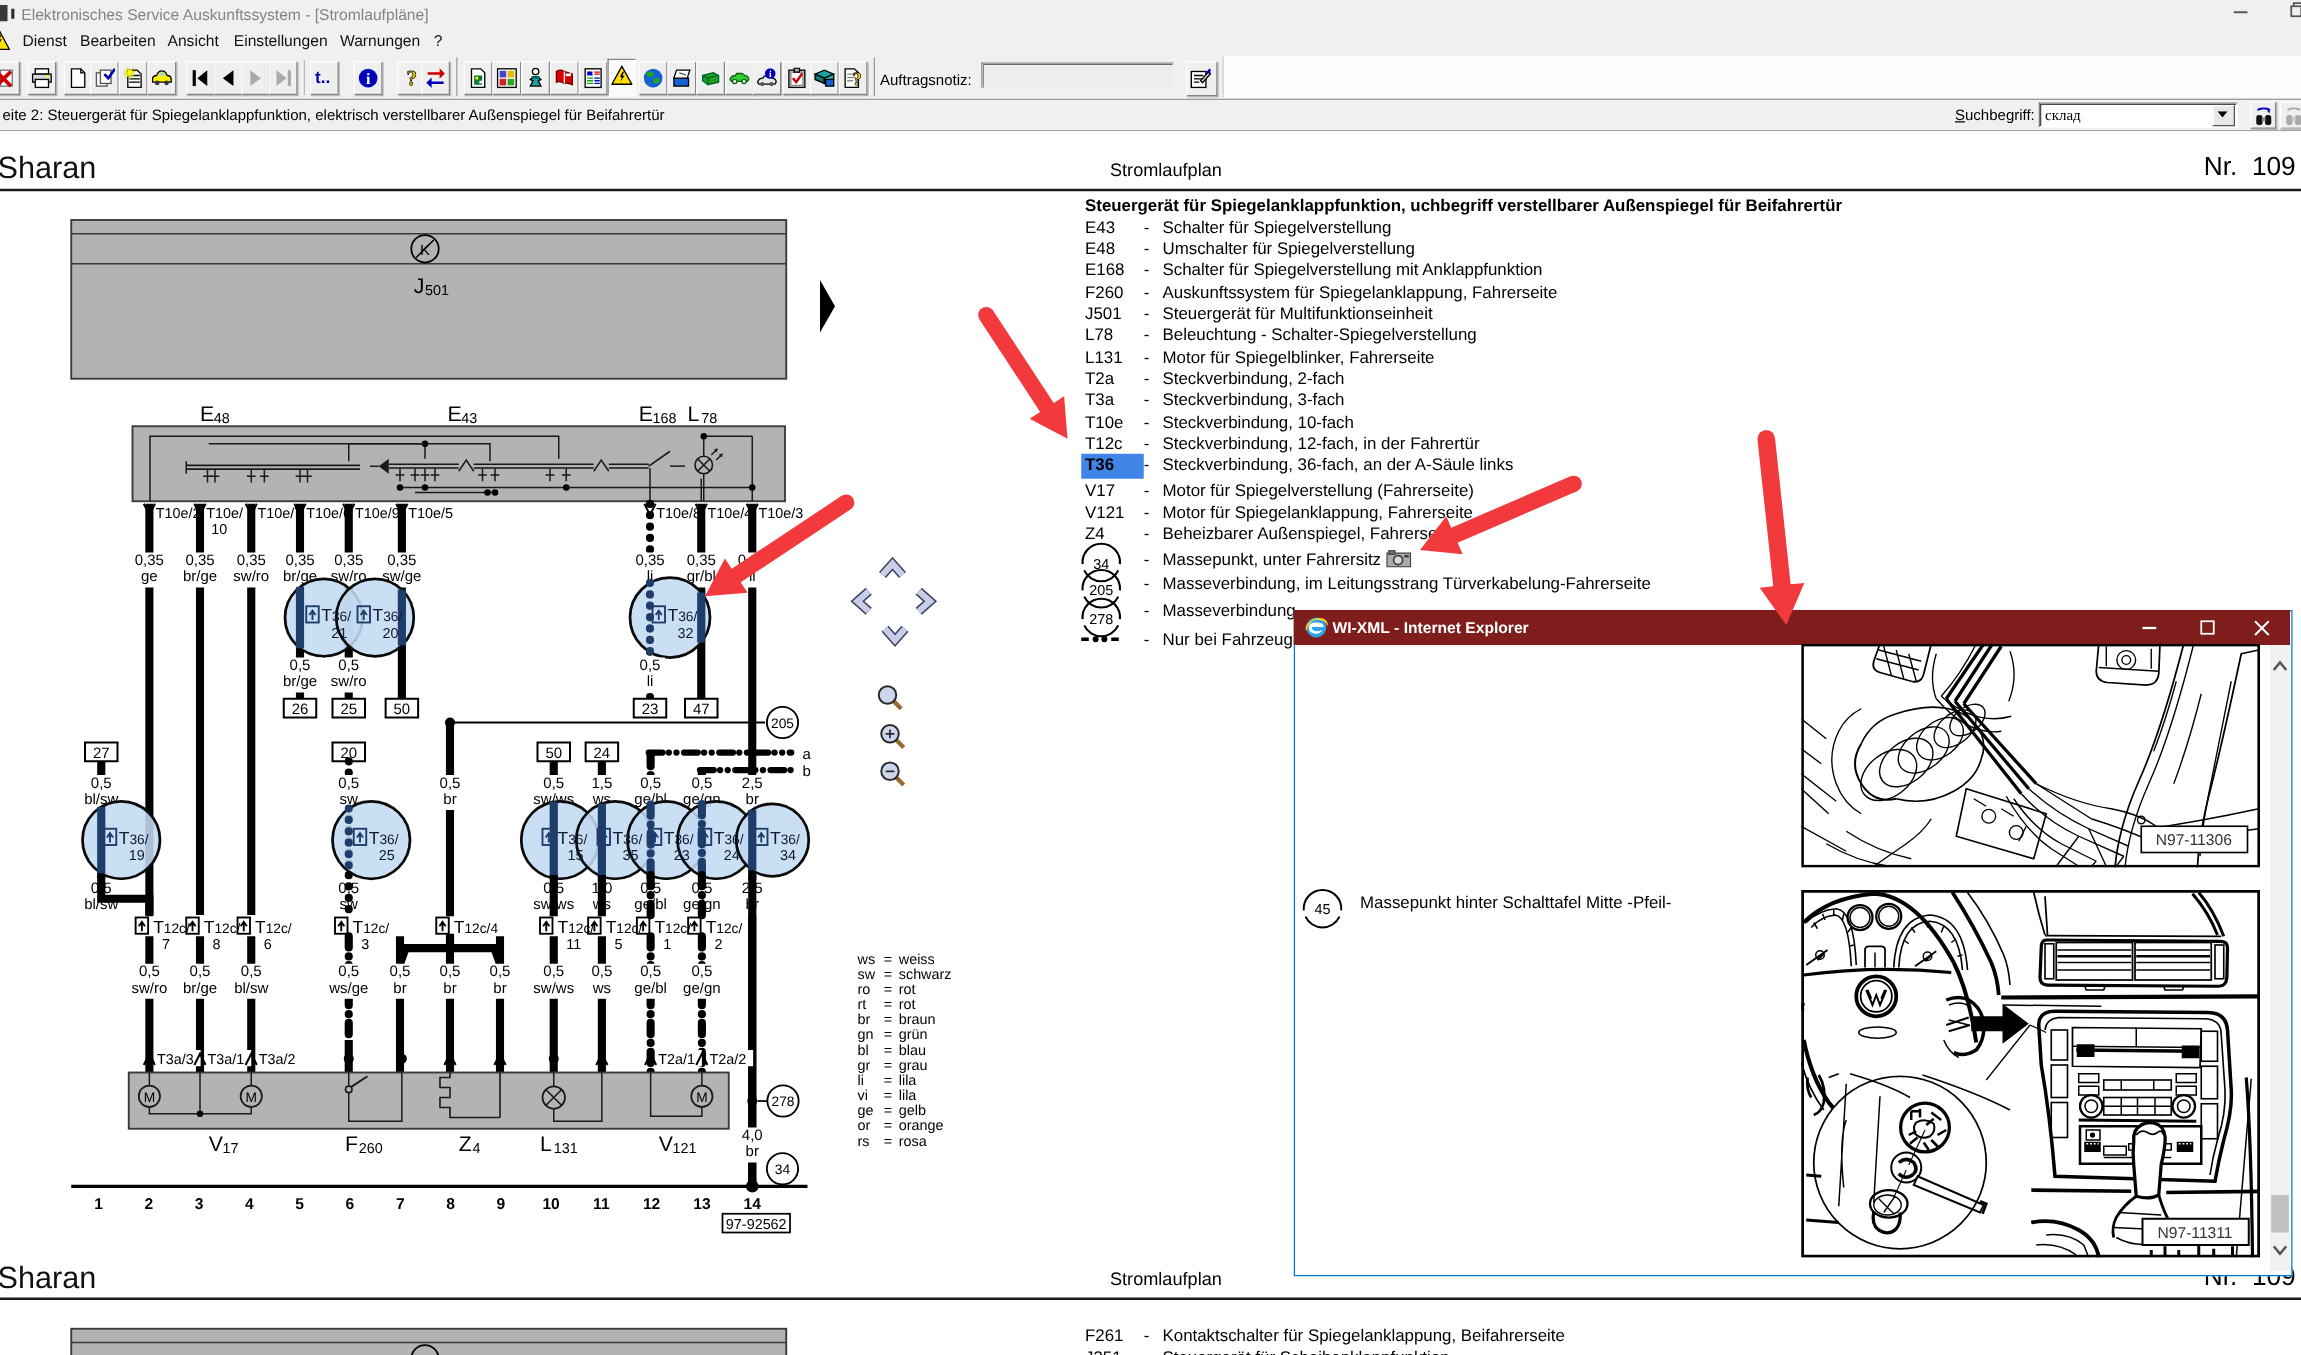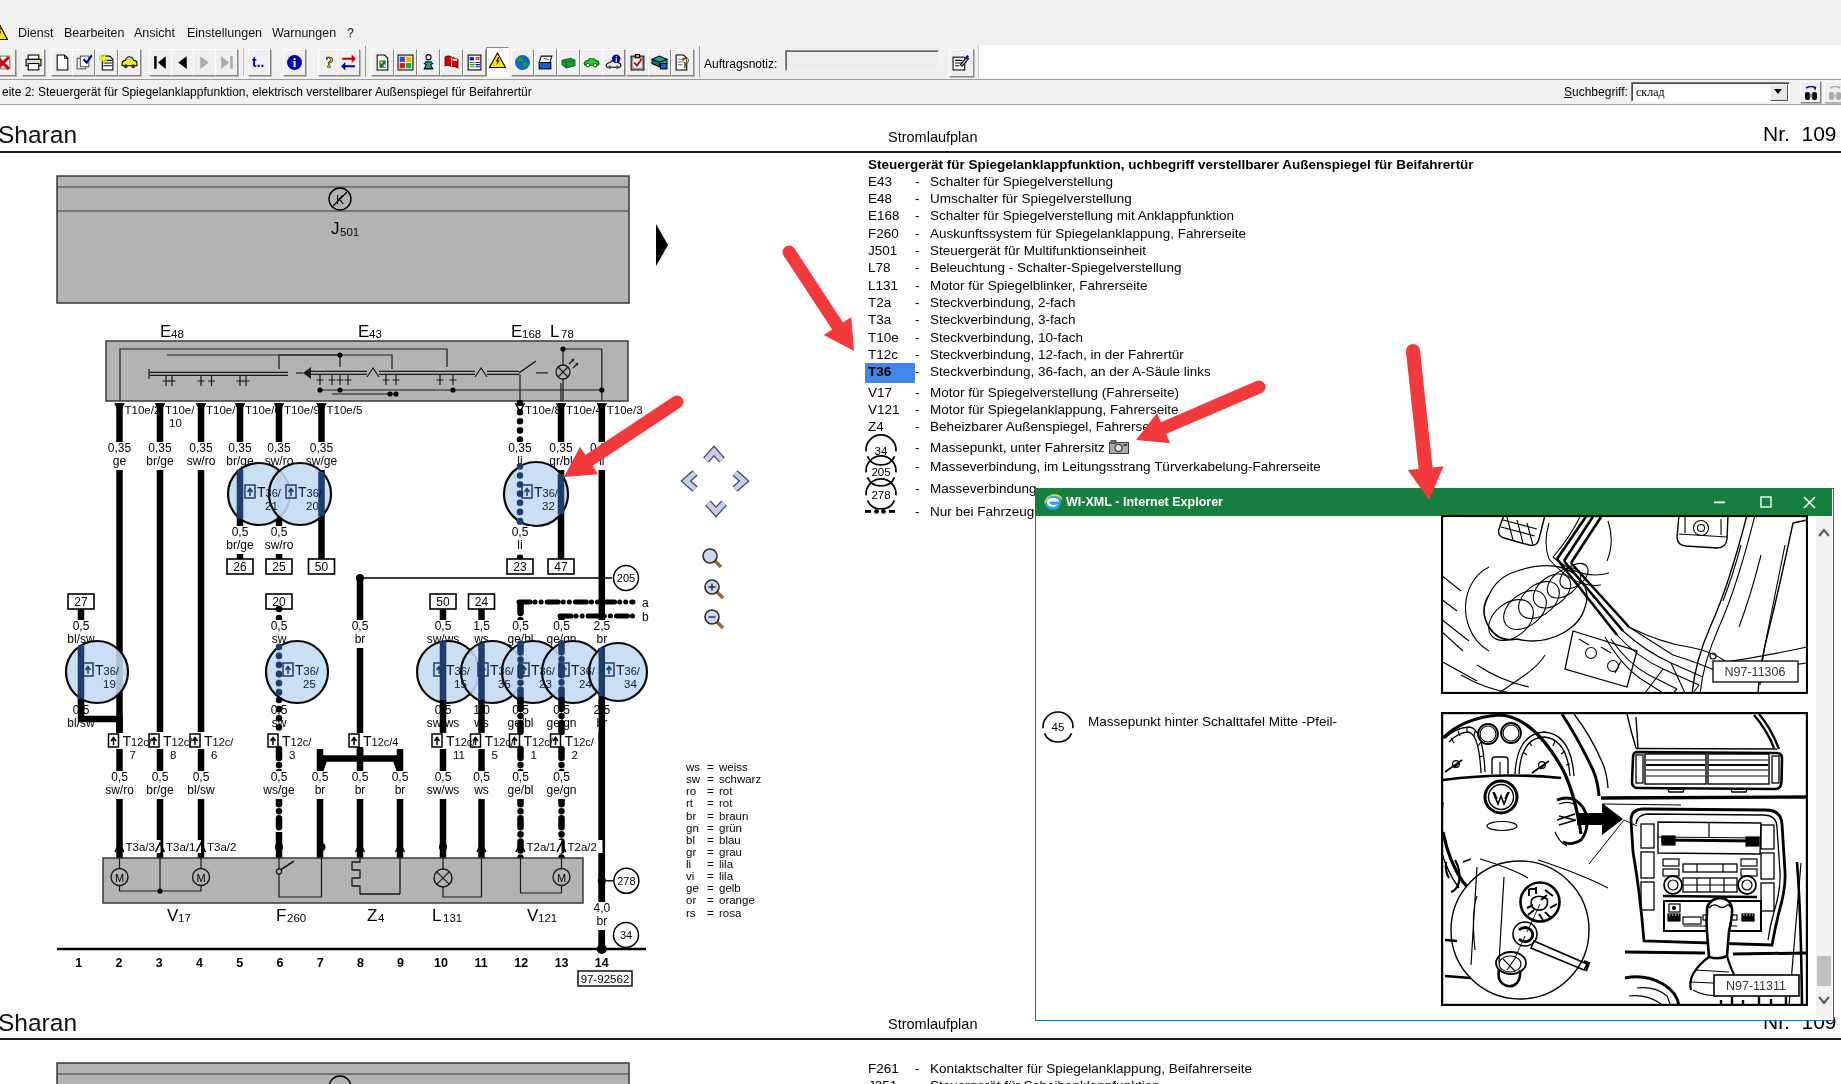--- a/index.html
+++ b/index.html
@@ -15,26 +15,40 @@
 .tbtn.pressed{background:#fbfbfb;border-color:#868686 #fdfdfd #fdfdfd #868686;box-shadow:none;top:2px;height:28px;}
 .tbtn svg{position:absolute;left:2px;top:4px;}
 #statusrow{position:absolute;left:0;top:80px;width:1841px;height:24px;background:#f0f0f0;border-bottom:1px solid #a5a5a5;font-size:12px;color:#000;}
 #content{position:absolute;left:0;top:105px;width:1841px;height:979px;background:#fff;}
 .hrule{position:absolute;left:0;width:1841px;height:2px;background:#1a1a1a;}
 .listrow{position:absolute;font-size:13.5px;color:#000;white-space:nowrap;}
 .lcode{position:absolute;left:868px;}
 .ldash{position:absolute;left:915px;}
 .ldesc{position:absolute;left:930px;}
 #iewin{position:absolute;left:1035px;top:488px;width:797px;height:531px;background:#fff;border:1px solid #0078d7;}
-#ietitle{position:absolute;left:-1px;top:-1px;width:797px;height:28px;background:#15803d;}
+#ietitle{position:absolute;left:-1px;top:-1px;width:797px;height:28px;background:#7f1d1d;}
 #ietitle .t{position:absolute;left:31px;top:7px;color:#fff;font-size:12.5px;font-weight:bold;}
 </style>
 </head>
 <body>
 <div id="chrome">
+  <div id="titlebar">
+    <svg class="abs" style="left:0;top:4px;" width="14" height="15" viewBox="0 0 14 15">
+        <rect x="-8" y="0" width="14" height="13" fill="#3a3a3a"></rect>
+        <rect x="9" y="3" width="2.5" height="8" fill="#2a2a2a"></rect>
+      </svg>
+    <div id="titletext">Elektronisches Service Auskunftssystem - [Stromlaufpläne]</div>
+    <svg class="abs" style="left:1785px;top:0;" width="56" height="18" viewBox="0 0 56 18">
+        <rect x="2" y="9" width="11" height="1.6" fill="#555"></rect>
+        <g fill="none" stroke="#555" stroke-width="1.4">
+          <rect x="48" y="5" width="8" height="8"></rect>
+          <path d="M50 5 V2.5 H58 V10 H56"></path>
+        </g>
+      </svg>
+  </div>
   <div id="menubar">
     <svg class="abs" style="left:-9px;top:2px;" width="17" height="16" viewBox="0 0 16 15">
         <path d="M8 0.5 L15.5 14.5 H0.5 Z" fill="#ffe000" stroke="#000"></path>
         <path d="M8.4 4 L6.6 8 H8 L7 11.8 L9.8 7 H8.3 L9.3 4 Z" fill="#000"></path>
       </svg>
     <span class="menuitem" style="left:18px;">Dienst</span>
     <span class="menuitem" style="left:64px;">Bearbeiten</span>
     <span class="menuitem" style="left:134px;">Ansicht</span>
     <span class="menuitem" style="left:187px;">Einstellungen</span>
     <span class="menuitem" style="left:272px;text-align:center;">Warnungen</span>

